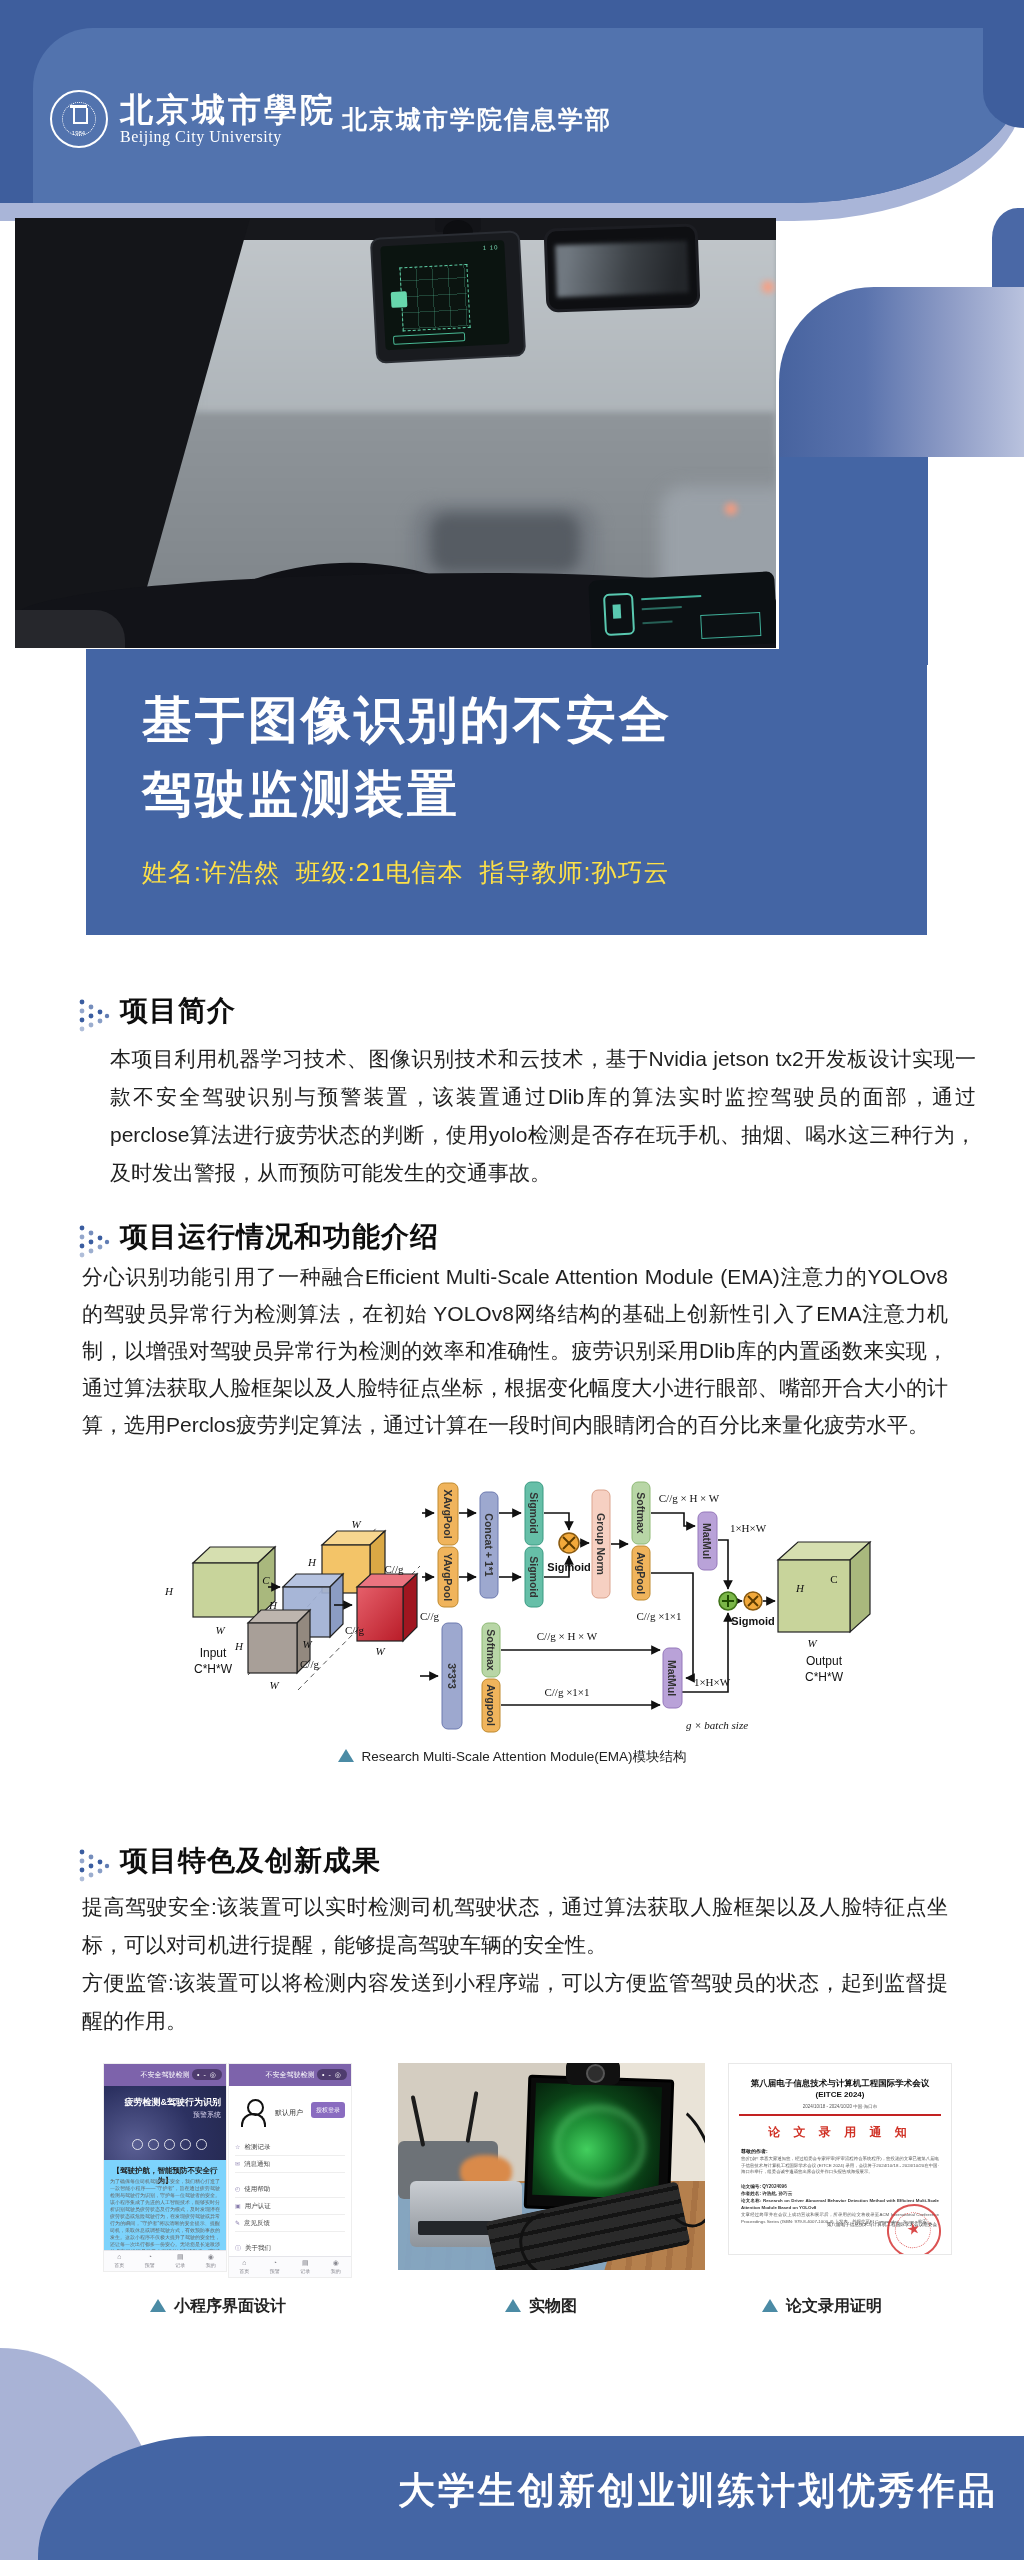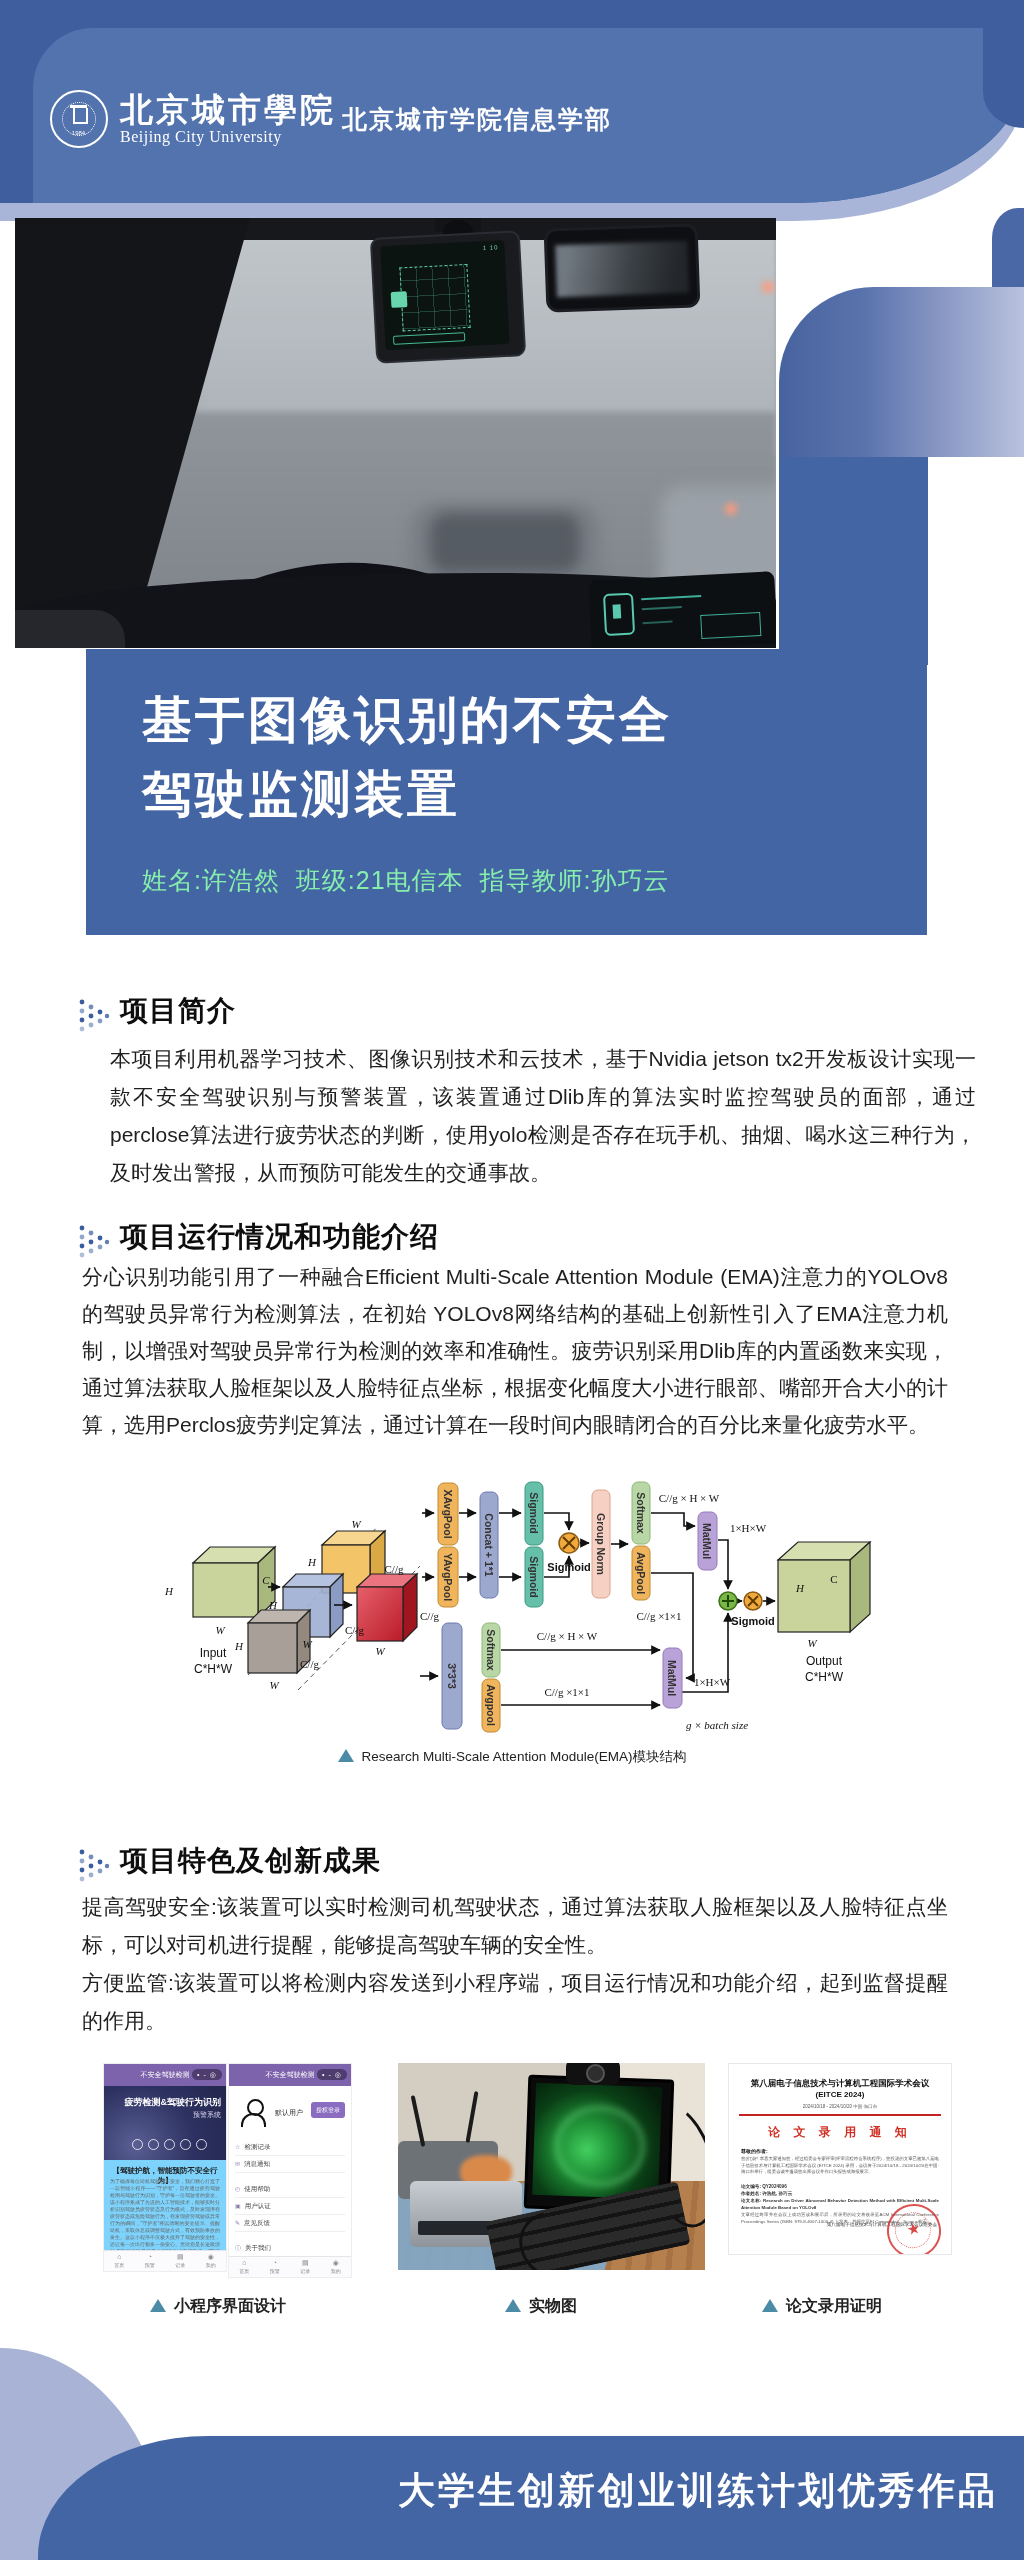--- a/index.html
+++ b/index.html
@@ -81,21 +81,21 @@
   .hud-rect{position:absolute;left:18px;top:22px;width:66px;height:62px;border:1.5px dashed #5fd2a8;}
   .hud-grid{position:absolute;left:18px;top:22px;width:66px;height:62px;
             background:repeating-linear-gradient(90deg,rgba(95,210,168,.25) 0 1px,transparent 1px 16px),
                        repeating-linear-gradient(0deg,rgba(95,210,168,.25) 0 1px,transparent 1px 16px);}
   .hud-sq{position:absolute;left:8px;top:46px;width:16px;height:16px;background:#67d6ac;border-radius:2px;}
   .hud-txt{position:absolute;right:6px;top:4px;color:#7adfb8;font-size:6px;letter-spacing:1px;}
   .hud-bar{position:absolute;left:8px;bottom:5px;width:70px;height:7px;border:1px solid #49b894;border-radius:2px;}
   
   .title-box{left:86px;top:649px;width:841px;height:286px;background:#4465a4;z-index:4;}
   .title-l{position:absolute;left:56px;color:#fff;font-size:50px;font-weight:900;letter-spacing:3px;}
-  .title-meta{position:absolute;left:56px;top:207px;color:#86efac;font-size:25px;letter-spacing:1px;white-space:pre-wrap;margin-top:8px;}
+  .title-meta{position:absolute;left:56px;top:207px;color:#fde047;font-size:25px;letter-spacing:1px;white-space:pre-wrap;}
   
   .sec-head{z-index:5;}
   .dots-ic{position:absolute;left:78px;width:32px;height:40px;}
   .sec-title{position:absolute;left:120px;top:0;font-size:28px;font-weight:800;color:#0d0d0d;letter-spacing:1px;}
   .body-txt{position:absolute;left:82px;width:866px;font-size:21px;line-height:38px;color:#1f1f1f;
             text-align:justify;z-index:5;}
   
   .diagram{left:62px;top:1478px;z-index:5;}
   .dg-caption{left:62px;top:1748px;width:900px;text-align:center;font-size:13.5px;color:#222;z-index:5;}
   .tri{display:inline-block;width:0;height:0;border-left:8px solid transparent;border-right:8px solid transparent;
@@ -462,21 +462,21 @@
           <circle cx="13" cy="31" r="2.4" opacity=".5"></circle>
       <circle cx="22" cy="18" r="2.4"></circle>
           <circle cx="22" cy="27" r="2.4" opacity=".6"></circle>
           <circle cx="29" cy="22" r="2.2" opacity=".8"></circle>
         </g>
     </svg>
     <div class="sec-title">项目特色及创新成果</div>
   </div>
   <div class="body-txt" style="top:1888px;">
     <div>提高驾驶安全:该装置可以实时检测司机驾驶状态，通过算法获取人脸框架以及人脸特征点坐标，可以对司机进行提醒，能够提高驾驶车辆的安全性。</div>
-    <div>方便监管:该装置可以将检测内容发送到小程序端，项目运行情况和功能介绍，起到监督提醒的作用。</div>
+    <div>方便监管:该装置可以将检测内容发送到小程序端，可以方便监管驾驶员的状态，起到监督提醒的作用。</div>
   </div>
 
   <div class="shot" style="left:103px;width:122px;height:207px;background:#7dd3fc;border:1px solid #eee;">
     <div class="p-hdr">
       <div class="t">不安全驾驶检测</div>
       <div class="p-cap">• - ◎</div>
     </div>
     <div class="hero">
       <div class="h1">疲劳检测&amp;驾驶行为识别</div>
       <div class="h2">预警系统</div>

